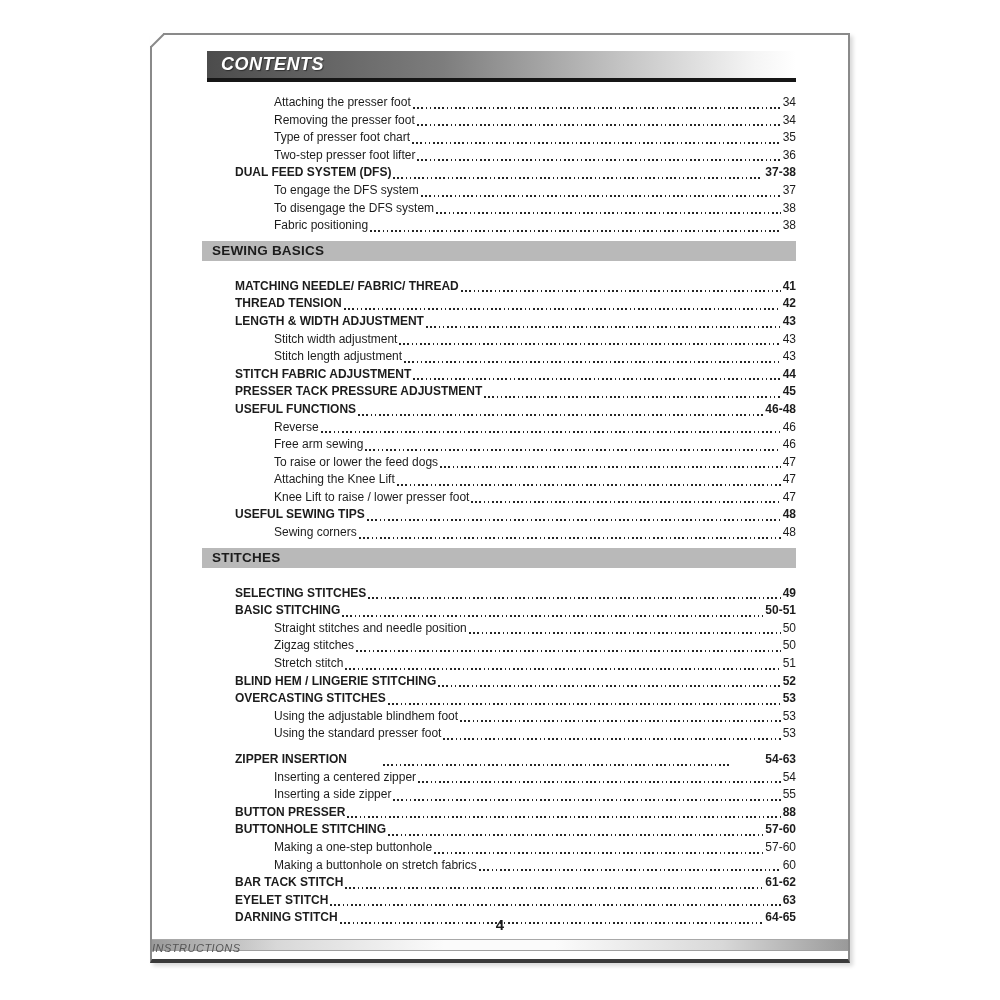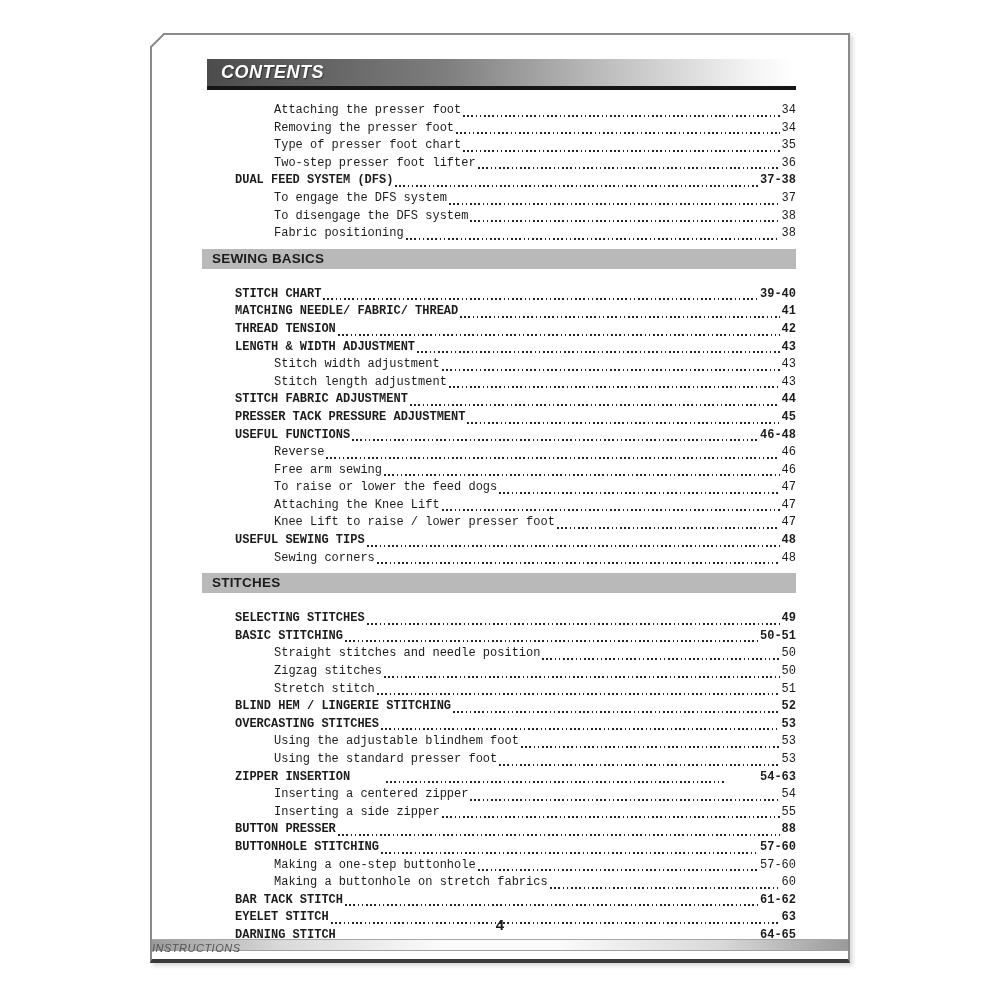--- a/index.html
+++ b/index.html
@@ -8,47 +8,47 @@
     font-family:"Liberation Sans", sans-serif;color:#1c1c1c;
     position:relative;overflow:hidden;
   }
   .page{
     position:absolute;left:150px;top:33px;width:700px;height:930px;
     background:#fff;box-sizing:border-box;
     border:2px solid #8a8a8a;border-bottom:4px solid #3a3a3a;
     box-shadow:3px 3px 4px rgba(0,0,0,0.15);
   }
   .corner-fold{position:absolute;top:-2px;left:-2px;width:30px;height:30px;}
-  .content{position:absolute;left:0;top:0;right:0;bottom:0;padding:24px 52px 0 50px;}
+  .content{position:absolute;left:0;top:0;right:0;bottom:0;padding:16px 52px 0 50px;}
   .title-bar{
     margin-left:5px;height:27px;line-height:27px;
     background:linear-gradient(to right,#4c4c4c 0%,#7d7d7d 40%,#c3c3c3 70%,#f5f5f5 93%,#ffffff 100%);
     border-bottom:4px solid #161616;
   }
   .title-bar .title{
     display:inline-block;padding-left:14px;
     color:#ffffff;font-size:18px;font-weight:bold;font-style:italic;
     letter-spacing:.5px;text-shadow:1px 1px 1px rgba(0,0,0,0.45);
   }
   .toc-body{margin-top:12px;}
   .secbar{
     height:20px;line-height:20px;background:#b9b9b9;
     font-weight:bold;font-size:13.5px;padding-left:10px;
     margin:6px 0 17px 0;letter-spacing:.2px;
   }
-  .row{display:flex;height:17.6px;font-size:12px;line-height:17.6px;font-family:Liberation Mono, monospace;}
+  .row{display:flex;height:17.6px;font-size:12px;line-height:17.6px;}
   .row .lbl{white-space:nowrap;}
   .row .dots{
     flex:1;align-self:flex-end;height:2px;margin:0 2px 3px 2px;
     background:repeating-linear-gradient(90deg,#242424 0,#242424 1.6px,transparent 1.6px,transparent 4.2px);
   }
   .row .pg{white-space:nowrap;}
   .row.lvl1{font-weight:bold;padding-left:33px;}
   .row.lvl2{font-weight:normal;padding-left:72px;}
-  .row.gap{gap:34px;}
+  .row.gap{margin-top:8px;gap:34px;}
   .pagenum{
     position:absolute;left:0;right:0;bottom:26px;text-align:center;
     font-weight:bold;font-size:15px;
   }
   .foot-band{
     position:absolute;left:0;right:0;bottom:8px;height:10px;
     border-top:1px solid #a8a8a8;border-bottom:1px solid #a0a0a0;
     background:linear-gradient(90deg,#9a9a9a 0%,#d8d8d8 18%,#fbfbfb 42%,#fbfbfb 58%,#d8d8d8 82%,#9a9a9a 100%);
   }
   .foot-label{
@@ -108,25 +108,20 @@
           <span class="dots"></span>
           <span class="pg">38</span>
         </div>
         <div class="row lvl2">
           <span class="lbl">Fabric positioning</span>
           <span class="dots"></span>
           <span class="pg">38</span>
         </div>
         <div class="secbar">SEWING BASICS</div>
         <div class="row lvl1">
-          <span class="lbl">STITCH CHART</span>
-          <span class="dots"></span>
-          <span class="pg">39-40</span>
-        </div>
-        <div class="row lvl1">
           <span class="lbl">MATCHING NEEDLE/ FABRIC/ THREAD</span>
           <span class="dots"></span>
           <span class="pg">41</span>
         </div>
         <div class="row lvl1">
           <span class="lbl">THREAD TENSION</span>
           <span class="dots"></span>
           <span class="pg">42</span>
         </div>
         <div class="row lvl1">

